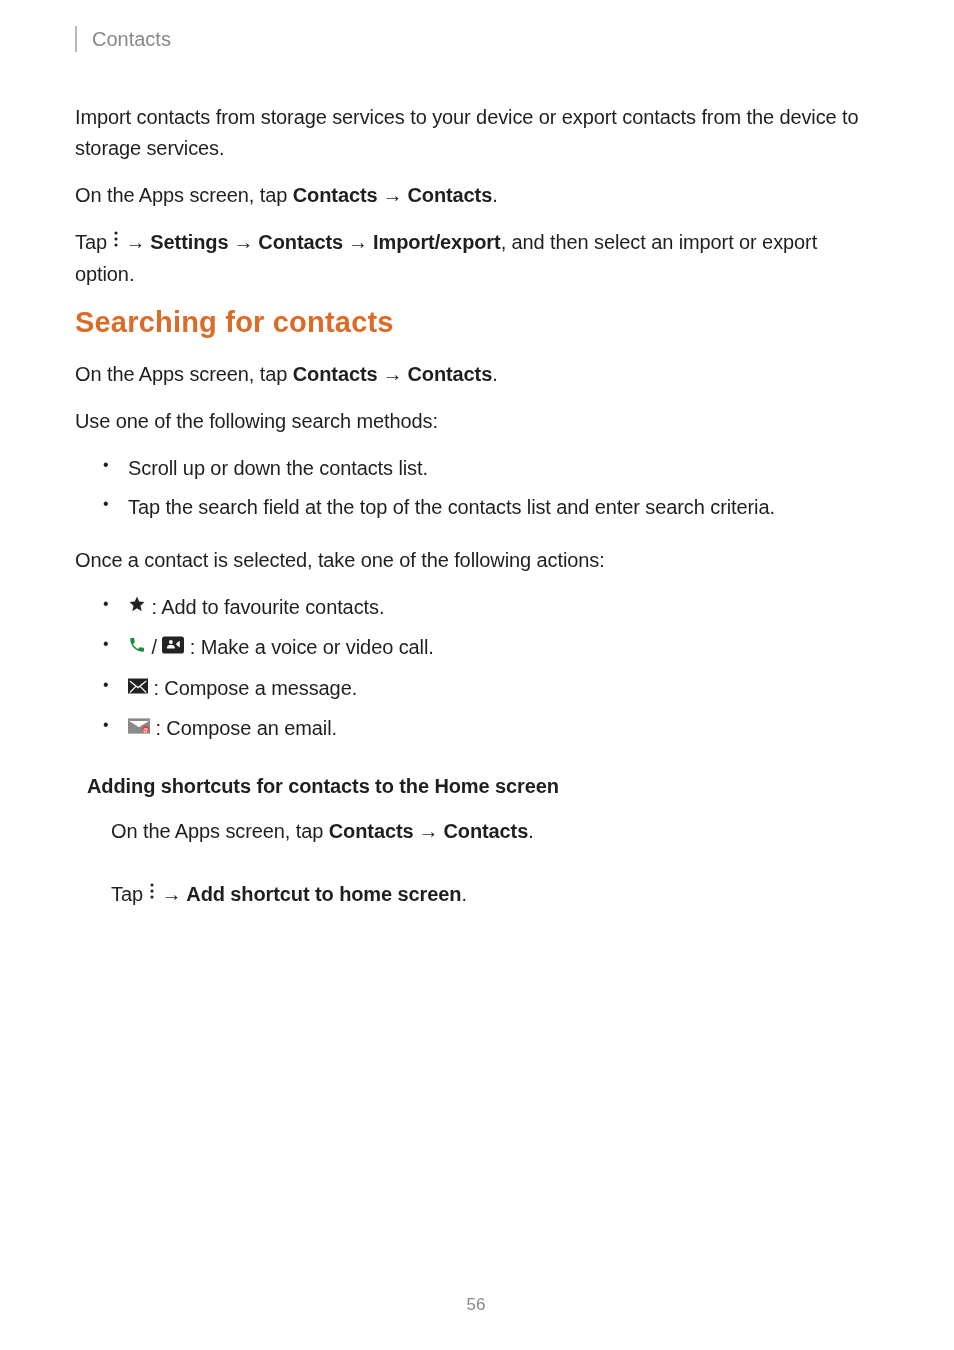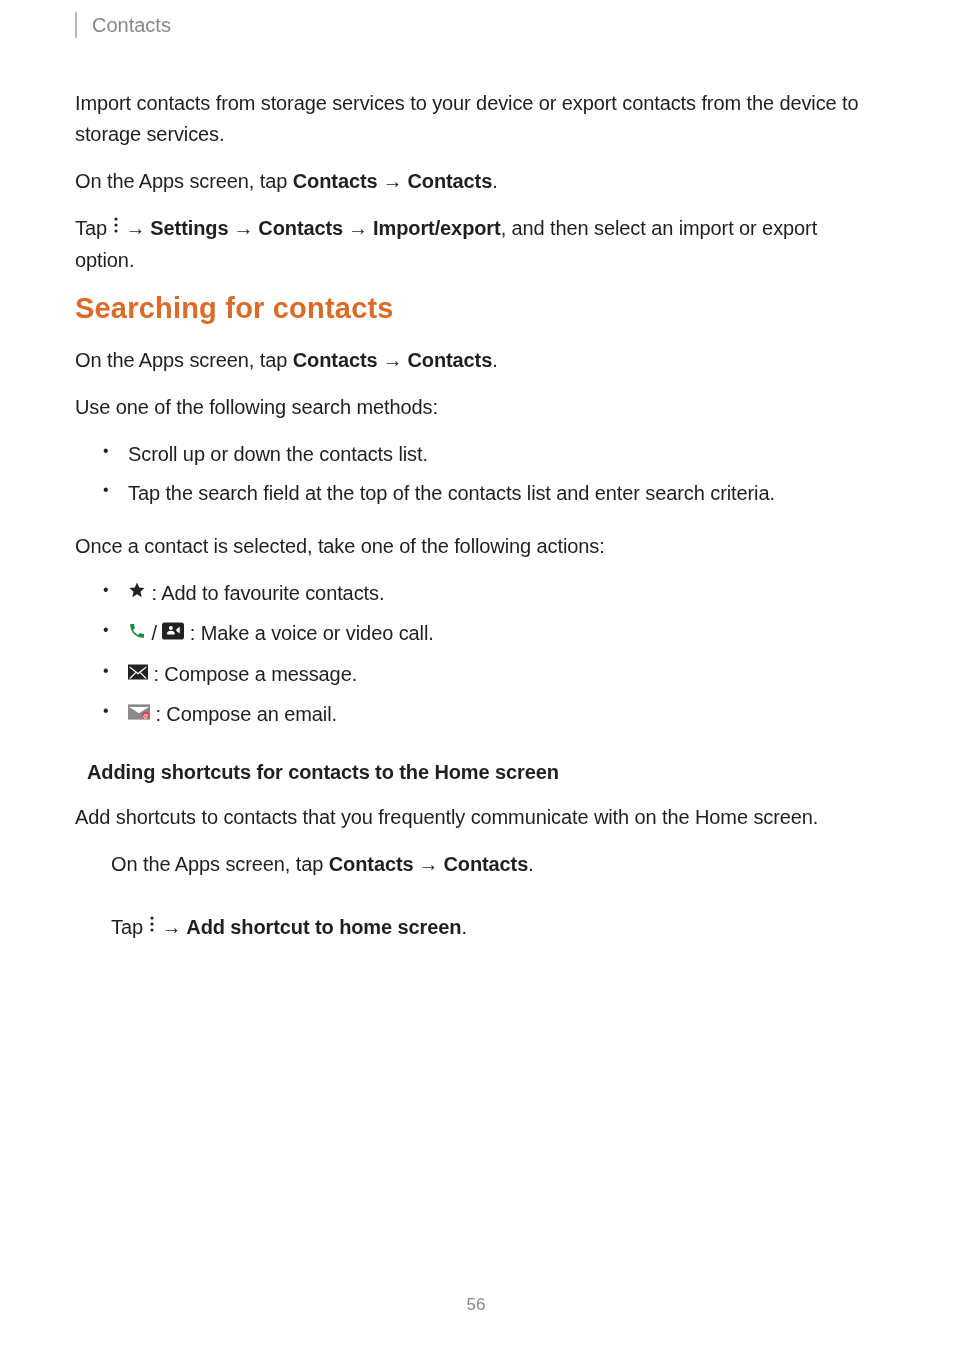--- a/index.html
+++ b/index.html
@@ -7,21 +7,21 @@
       margin: 0;
       padding: 0;
       width: 954px;
       height: 1350px;
       background: #ffffff;
       font-family: "Segoe UI", "Helvetica Neue", Arial, sans-serif;
       color: #222222;
       position: relative;
     }
     .page-container {
-      padding: 12px 75px 0 75px;
+      padding: 26px 75px 0 75px;
     }
     .header-row {
       display: flex;
       align-items: center;
       margin-bottom: 50px;
     }
     .header-bar {
       width: 2px;
       height: 26px;
       background: #b9b9b9;
@@ -174,21 +174,20 @@
             <rect x="0" y="0" width="26" height="18" fill="#8a8a8a"></rect>
             <path fill="#fff" d="M2 3l11 7L24 3" stroke="#fff" stroke-width="1"></path>
             <circle cx="21" cy="13" r="4.2" fill="#d44"></circle>
             <text x="21" y="16" font-size="6" fill="#fff" text-anchor="middle" font-weight="bold">@</text>
           </svg></span><span> : Compose an email.</span>
     </li>
   </ul>
 
   <h3 class="subsection-title">Adding shortcuts for contacts to the Home screen</h3>
 
-  <p class="body-text">Add shortcuts to contacts that you frequently communicate with on the Home screen.</p>
 
   <div class="step-list">
     <p class="body-text">
       <span>On the Apps screen, tap </span><span class="bold">Contacts</span><span class="arrow">→</span><span class="bold">Contacts</span><span>.</span>
     </p>
 
 
     <p class="body-text">
       <span>Tap </span><span class="icon"><svg width="8" height="18" viewBox="0 0 8 18">
             <circle cx="4" cy="3" r="1.6" fill="#222"></circle>

